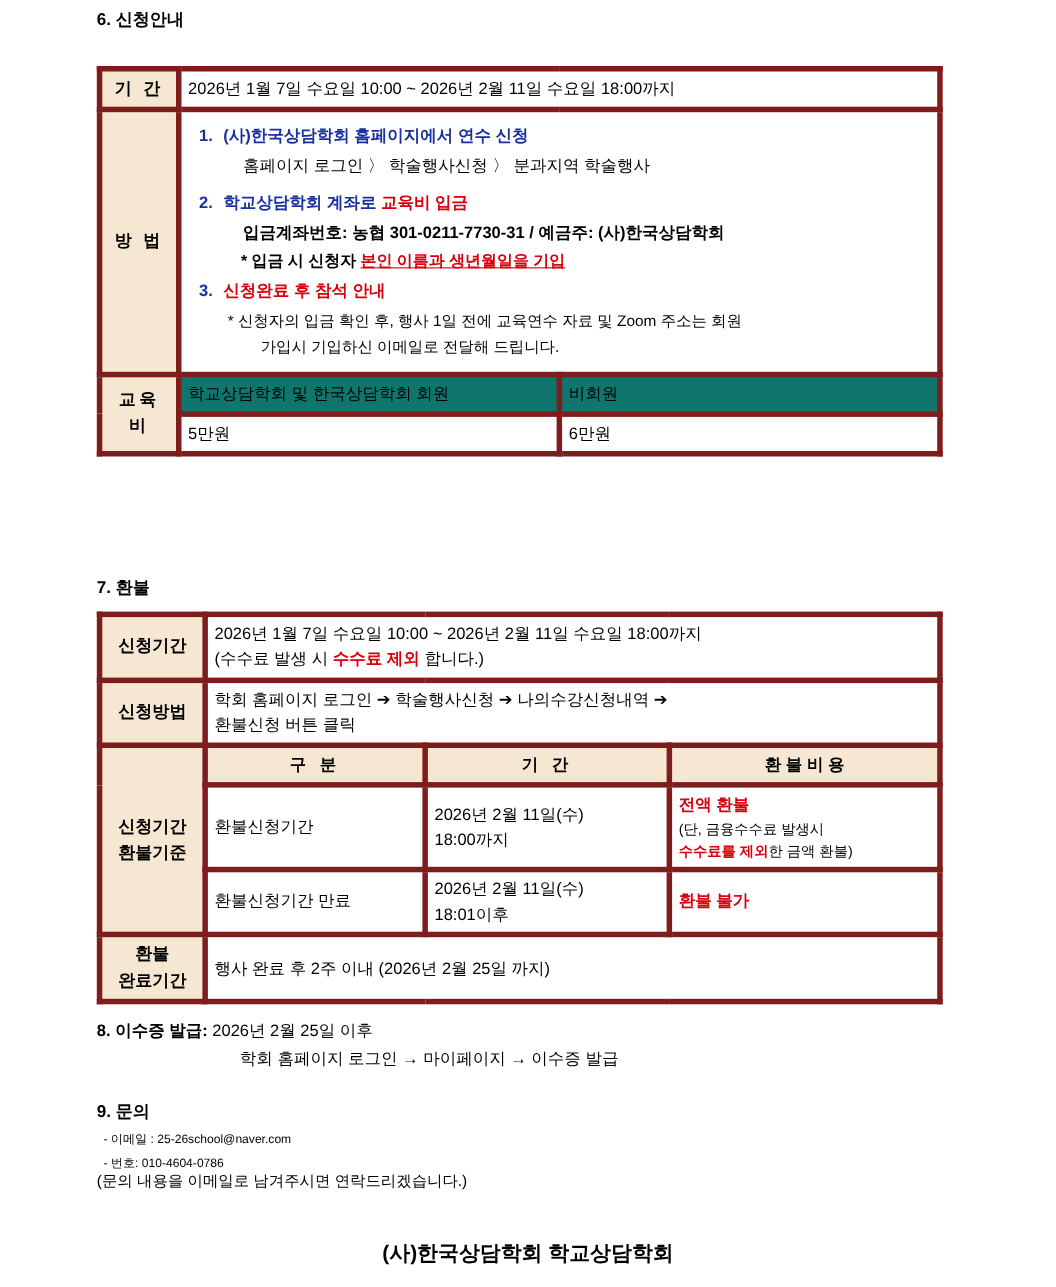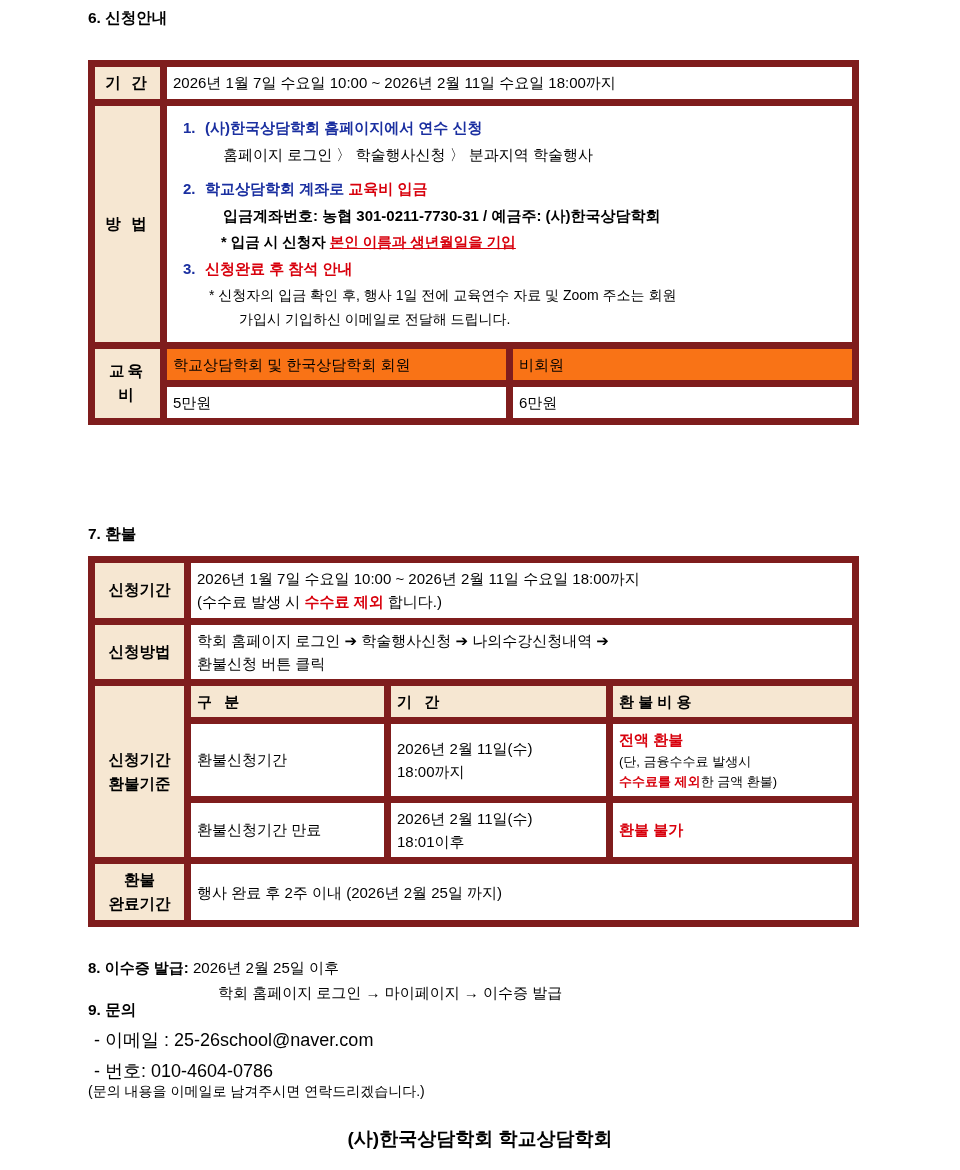--- a/index.html
+++ b/index.html
@@ -29,34 +29,34 @@
     margin: 0;
   }
   .s6-title { position: absolute; left: 88px; top: 8px; }
   .s7-title { position: absolute; left: 88px; top: 524px; }
 
   table.doc {
     border-collapse: collapse;
     table-layout: fixed;
   }
   table.doc td {
-    border: 7px solid #7f1d1d;
+    border: 5px solid #7f1d1d;
     padding: 4px 6px;
     vertical-align: middle;
     font-size: 15px;
     line-height: 1.55;
   }
   .hdr-cell {
     background: #f6e7d2;
-    text-align: left;
+    text-align: center;
     font-weight: bold;
     font-size: 15.5px;
   }
   .tan {
-    background: #f97316;
+    background: #0f766e;
   }
   .ctr { text-align: left; }
   .b { font-weight: bold; }
   .red { color: #d8000c; }
   .blue { color: #1a2fa0; }
   .ul { text-decoration: underline; }
   .small { font-size: 13px; }
 
   
   #table6 {
@@ -131,26 +131,26 @@
     width: 96px;
     text-align: center;
     font-weight: bold;
     font-size: 15.5px;
     background: #f6e7d2;
   }
   #table7 td { font-size: 15px; }
   .spread { letter-spacing: 4px; }
 
   
-  .s8 { position: absolute; left: 88px; top: 959px; }
+  .s8 { position: absolute; left: 88px; top: 928px; }
   .s8 .l1 { font-size: 15px; }
   .s8 .l2 { font-size: 15px; margin-top: 6px; padding-left: 130px; }
   .s9 { position: absolute; left: 88px; top: 1000px; }
   .s9 .t { font-weight: bold; font-size: 15.5px; }
-  .s9 .l { font-size: 18px; margin-top: 7px; padding-left: 6px; }
+  .s9 .l { font-size: 11px; margin-top: 7px; padding-left: 6px; }
   .s9 .n { font-size: 14px; margin-top: 0; }
   .footer {
     position: absolute;
     left: 0;
     top: 1126px;
     width: 960px;
     text-align: center;
     font-weight: bold;
     font-size: 19px;
   }

